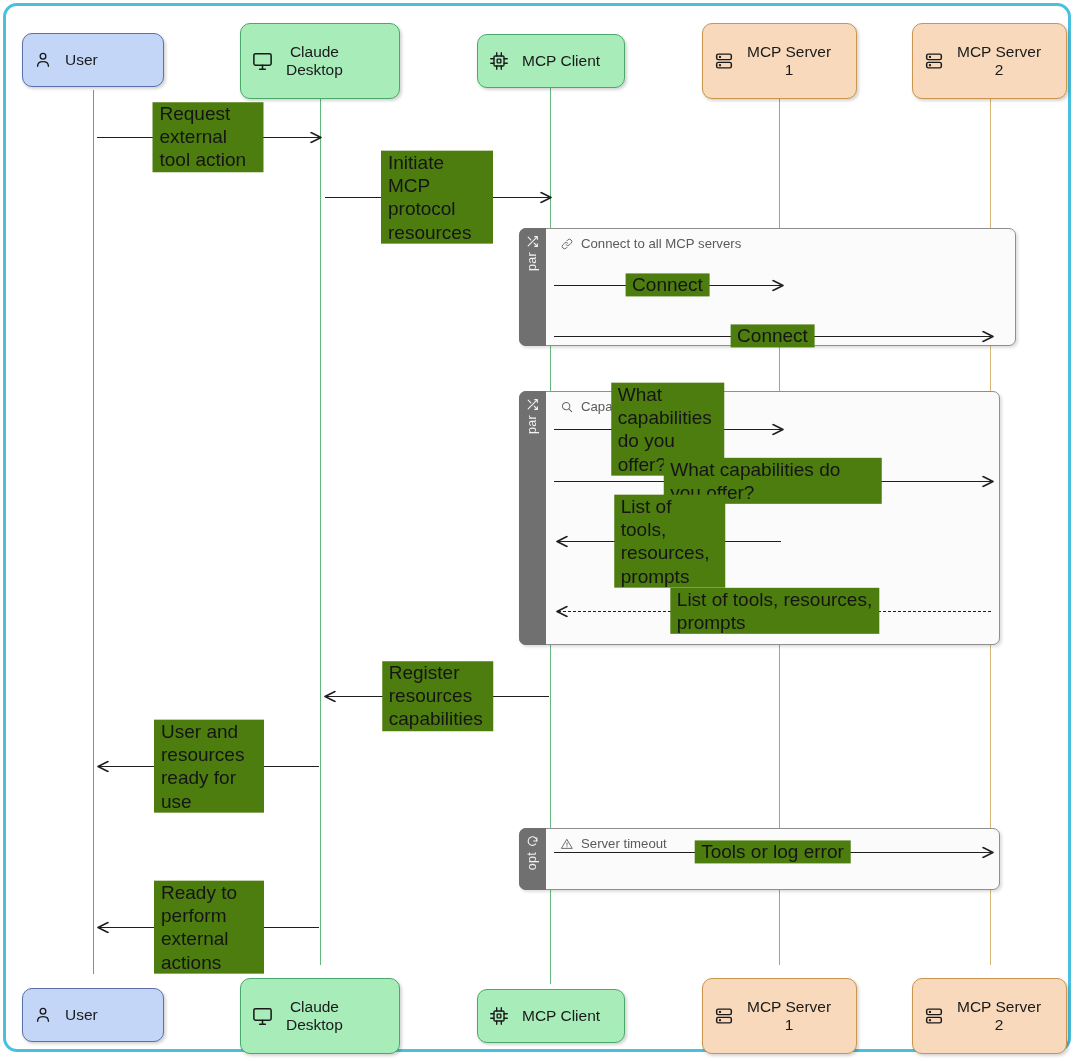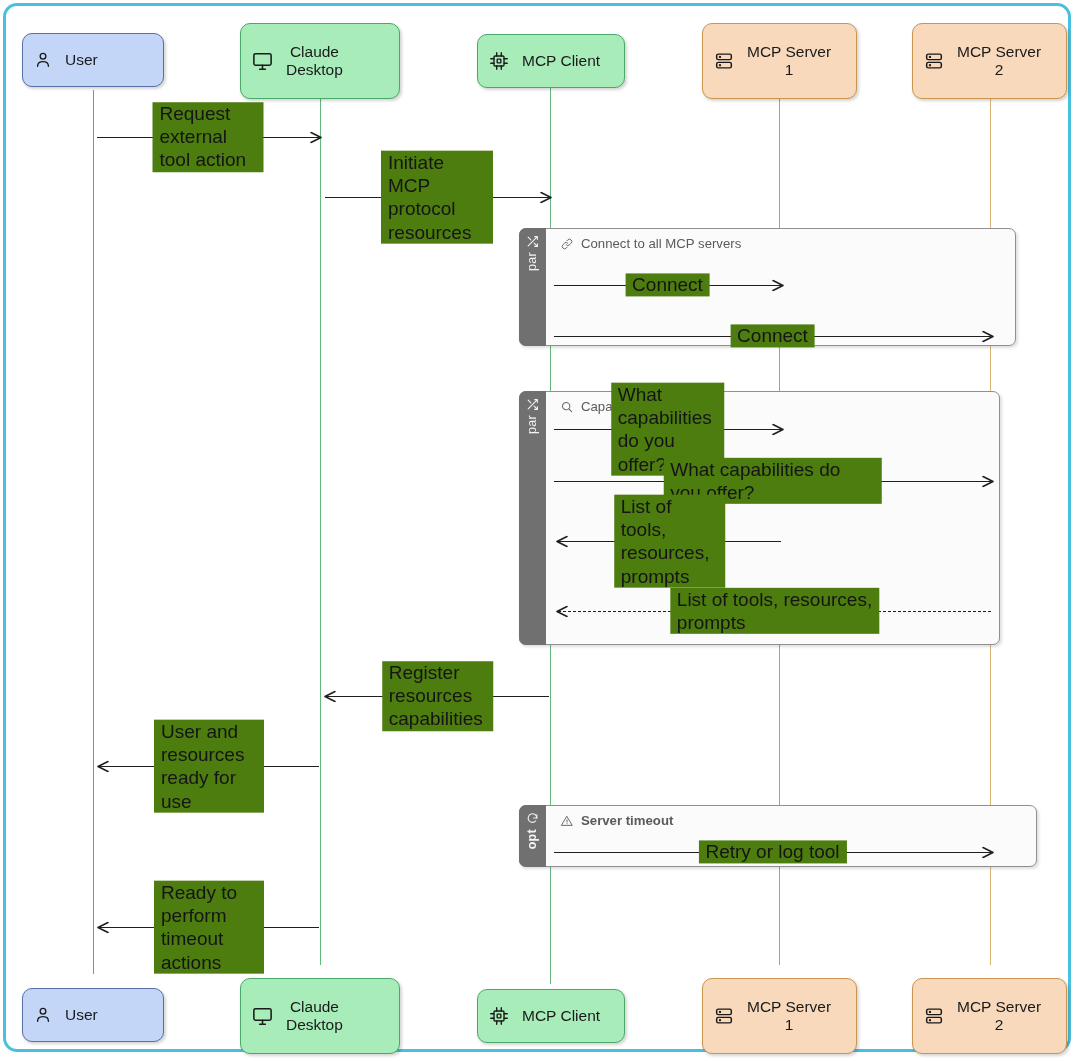--- a/index.html
+++ b/index.html
@@ -289,21 +289,21 @@
     <div class="line"></div>
     <div class="head left">
       <svg width="12" height="12" viewBox="0 0 12 12">
           <path d="M11 1 L1 6 L11 11" fill="none" stroke="#1f1f1f" stroke-width="1.6" stroke-linecap="round" stroke-linejoin="round"></path>
         </svg>
     </div>
     <div class="cap">List of tools, resources,
 prompts</div>
   </div>
 
-  <div class="frag" style="left:519px; top:805px; width:518px; height:62px;font-weight:bold;">
+  <div class="frag" style="left:519px; top:828px; width:481px; height:62px;">
     <div class="tab">
       <span class="ticon">
         <svg width="13" height="13" viewBox="0 0 24 24" fill="none" stroke="#f2f2f2" stroke-width="2" stroke-linecap="round" stroke-linejoin="round">
           <path d="M20 11A8 8 0 1 0 18 16.5"></path>
             <path d="M20 5v6h-6"></path>
         </svg>
       </span>
       <span class="tlabel">opt</span>
     </div>
     <div class="ftitle">
@@ -317,21 +317,21 @@
     </div>
   </div>
 
   <div class="msg" style="left:554px; top:852px; width:437px;">
     <div class="line"></div>
     <div class="head right">
       <svg width="12" height="12" viewBox="0 0 12 12">
           <path d="M1 1 L11 6 L1 11" fill="none" stroke="#1f1f1f" stroke-width="1.6" stroke-linecap="round" stroke-linejoin="round"></path>
         </svg>
     </div>
-    <div class="cap">Retry or log tool</div>
+    <div class="cap">Tools or log error</div>
   </div>
 
   <div class="msg" style="left:97px; top:137px; width:222px;">
     <div class="line"></div>
     <div class="head right">
       <svg width="12" height="12" viewBox="0 0 12 12">
           <path d="M1 1 L11 6 L1 11" fill="none" stroke="#1f1f1f" stroke-width="1.6" stroke-linecap="round" stroke-linejoin="round"></path>
         </svg>
     </div>
     <div class="cap">Request external tool action</div>
@@ -370,21 +370,21 @@
 use</div>
   </div>
 
   <div class="msg" style="left:99px; top:927px; width:220px;">
     <div class="line"></div>
     <div class="head left">
       <svg width="12" height="12" viewBox="0 0 12 12">
           <path d="M11 1 L1 6 L11 11" fill="none" stroke="#1f1f1f" stroke-width="1.6" stroke-linecap="round" stroke-linejoin="round"></path>
         </svg>
     </div>
-    <div class="cap">Ready to perform timeout
+    <div class="cap">Ready to perform external
 actions</div>
   </div>
 
   <div class="actor blue" style="left:22px; top:988px; width:142px; height:54px;">
     <span class="ico">
       <svg width="20" height="20" viewBox="0 0 24 24" fill="none" stroke="#1a1a1a" stroke-width="1.6" stroke-linecap="round">
         <circle cx="12" cy="7.5" r="3.4"></circle>
           <path d="M5.5 19.5c0-3.6 2.9-5.6 6.5-5.6s6.5 2 6.5 5.6"></path>
       </svg>
     </span>

